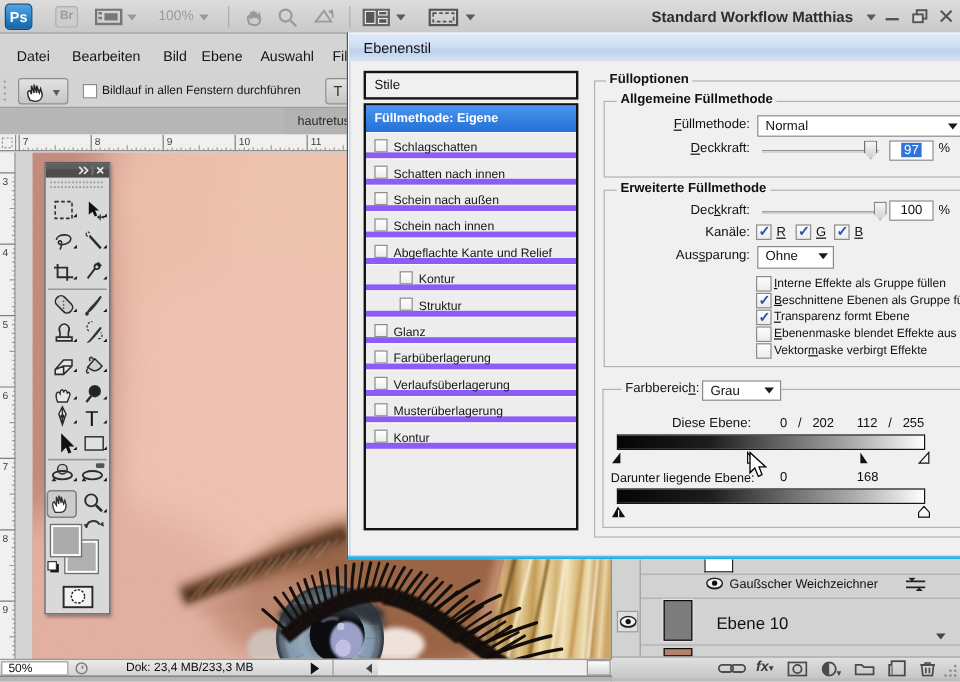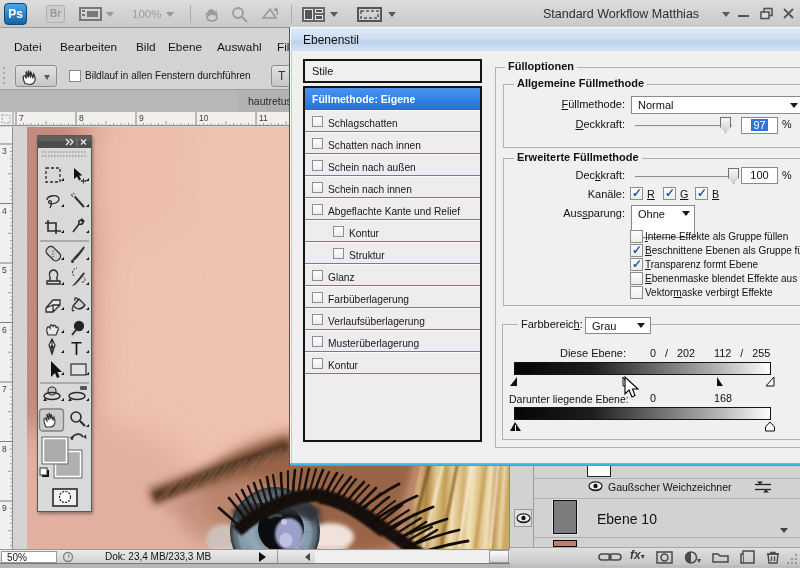--- a/index.html
+++ b/index.html
@@ -5,21 +5,21 @@
 #stage{position:absolute;left:0;top:0;width:800px;height:568px;overflow:hidden}
 .abs{position:absolute}
 
 #topbar{left:0;top:0;width:800px;height:28px;background:linear-gradient(#dcdcdc,#c9c9c9);border-bottom:1px solid #9a9a9a}
 #pslogo{left:4px;top:3px;width:23px;height:22px;border-radius:4px;background:linear-gradient(#4ea5e8,#1464a8);border:1px solid #0c4b80;color:#fff;font-size:12px;font-weight:bold;text-align:center;line-height:20px}
 #br{left:46px;top:5px;width:19px;height:18px;border-radius:3px;border:1px solid #b0b0b0;color:#9a9a9a;font-size:10px;font-weight:bold;text-align:center;line-height:16px;background:#cdcdcd}
 .gtxt{color:#9b9b9b}
 .dsep{width:1px;background:#adadad;top:5px;height:18px}
 .darr{width:0;height:0;border-left:4px solid transparent;border-right:4px solid transparent;border-top:5px solid #5a5a5a}
 .garr{border-top-color:#999}
-#wftext{top:7px;left:543px;font-size:12.5px;font-weight:normal;color:#2e2e2e}
+#wftext{top:7px;left:543px;font-size:12.5px;font-weight:bold;color:#2e2e2e}
 
 #menubar{left:0;top:29px;width:800px;height:33px;background:#d4d4d4;color:#141414;font-size:11.8px}
 #menubar span{position:absolute;top:11px}
 
 #optbar{left:0;top:62px;width:800px;height:28px;background:#d3d3d3;border-bottom:1px solid #9e9e9e}
 #toolbtn{left:15px;top:3px;width:42px;height:22px;border:1px solid #8f8f8f;border-radius:3px;background:linear-gradient(#e2e2e2,#c6c6c6)}
 .cb{border:1px solid #8b8b8b;background:#fff}
 #optlabel{left:85px;top:8px;font-size:10px;color:#161616}
 #optbtn2{left:271px;top:3px;width:40px;height:22px;border:1px solid #8f8f8f;border-radius:3px;background:linear-gradient(#e2e2e2,#c6c6c6);font-size:12px;color:#333;text-align:left;padding-left:6px;line-height:20px}
 
@@ -33,21 +33,21 @@
 #statusbar{left:0;top:549px;width:510px;height:14px;background:linear-gradient(#ebebeb,#d2d2d2);border-top:1px solid #9a9a9a;font-size:10px;color:#111}
 #statusbot{left:0;top:563px;width:510px;height:5px;background:#b5b5b5;border-top:1px solid #787878}
 #zoombox{left:1px;top:1px;width:56px;height:12px;background:#fff;border:1px solid #9a9a9a;font-size:10px;line-height:11px;padding-left:5px}
 
 #dlg{left:289px;top:27px;width:511px;height:439px;background:#f0f0f0;border-left:1px solid #4a565e;box-shadow:inset 1px 0 0 #fbfdfe,inset 2px 0 0 #b9cbdf;overflow:hidden}
 #dlgtitle{left:1px;top:0;width:510px;height:24px;background:linear-gradient(#dfeafa 0%,#cfdef2 45%,#bdd2ec 62%,#d8e3f3 100%);border-top:1px solid #f8fbfe;color:#101010;font-size:12px;line-height:24px;padding-left:12px}
 #dlgcyan{left:0;top:436px;width:511px;height:3px;background:linear-gradient(#5ec6ee,#18a8e4)}
 #stilebox{left:13px;top:32px;width:179px;height:24px;border:2px solid #141414;background:#f0f0f0;font-size:11px;color:#111;line-height:20px;padding-left:7px}
 #listbox{left:13px;top:59px;width:179px;height:356px;border:2px solid #141414;background:#ededed}
 #bluerow{left:0;top:0;width:175px;height:22px;background:linear-gradient(#4a94ee,#2271d6);color:#fff;font-weight:bold;font-size:10.5px;line-height:22px;padding-left:7px}
-.lrow{left:0;width:175px;height:22px;border-top:1px solid #fafafa;border-bottom:1px solid #8b5cf6;font-size:10.2px;color:#151515;line-height:20px}
+.lrow{left:0;width:175px;height:22px;border-top:1px solid #fafafa;border-bottom:5px solid #8b5cf6;font-size:10.2px;color:#151515;line-height:20px}
 .lcb{position:absolute;top:5px;width:11px;height:11px;border:1px solid #8e8e8e;background:linear-gradient(#fff,#ededed)}
 .ltext{position:absolute;top:3px}
 .fs{border:1px solid #b2b2b2;background:transparent}
 .leg{position:absolute;background:#f0f0f0;font-weight:bold;font-size:11px;color:#101010;padding:0 3px}
 .lbl{position:absolute;font-size:11px;color:#101010;text-align:right;white-space:nowrap}
 .lbl2{position:absolute;font-size:10.8px;color:#101010;white-space:nowrap}
 .cbl{font-size:10px !important}
 .sel{position:absolute;background:#fff;border:1px solid #8a8a8a;font-size:11px;color:#111}
 .selarr{position:absolute;width:0;height:0;border-left:4px solid transparent;border-right:4px solid transparent;border-top:5px solid #1a1a1a}
 .groove{position:absolute;height:2px;background:#909090;border-bottom:1px solid #e8e8e8}
@@ -996,21 +996,21 @@
   <div class="cb13" style="left:340px;top:160px"></div>
       <div class="chk" style="left:342px;top:160px">✓</div>
       <div class="abs lbl2" style="left:357px;top:161px"><u>R</u></div>
   <div class="cb13" style="left:373px;top:160px"></div>
       <div class="chk" style="left:375px;top:160px">✓</div>
       <div class="abs lbl2" style="left:390px;top:161px"><u>G</u></div>
   <div class="cb13" style="left:405px;top:160px"></div>
       <div class="chk" style="left:407px;top:160px">✓</div>
       <div class="abs lbl2" style="left:422px;top:161px"><u>B</u></div>
   <div class="abs lbl" style="left:235px;top:180px;width:100px">Aus<u>s</u>parung:</div>
-  <div class="sel" style="left:341px;top:178px;width:64px;height:33px;line-height:16px;padding-left:6px">Ohne</div>
+  <div class="sel" style="left:341px;top:178px;width:64px;height:19px;line-height:16px;padding-left:6px">Ohne</div>
   <div class="selarr" style="left:392px;top:184px"></div>
   <div class="cb13" style="left:340px;top:203px"></div>
       <div class="abs lbl2 cbl" style="left:355px;top:204px"><u>I</u>nterne Effekte als Gruppe füllen</div>
   <div class="cb13" style="left:340px;top:217px"></div>
       <div class="chk" style="left:342px;top:217px">✓</div>
       <div class="abs lbl2 cbl" style="left:355px;top:218px"><u>B</u>eschnittene Ebenen als Gruppe füllen</div>
   <div class="cb13" style="left:340px;top:231px"></div>
       <div class="chk" style="left:342px;top:231px">✓</div>
       <div class="abs lbl2 cbl" style="left:355px;top:232px"><u>T</u>ransparenz formt Ebene</div>
   <div class="cb13" style="left:340px;top:245px"></div>

